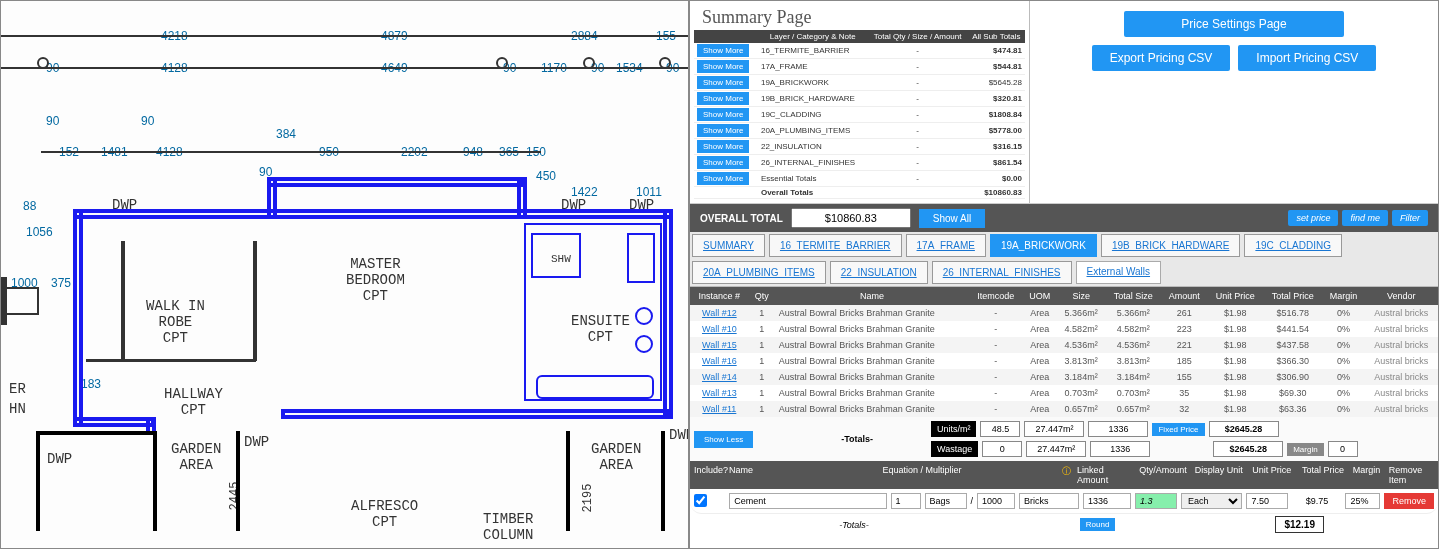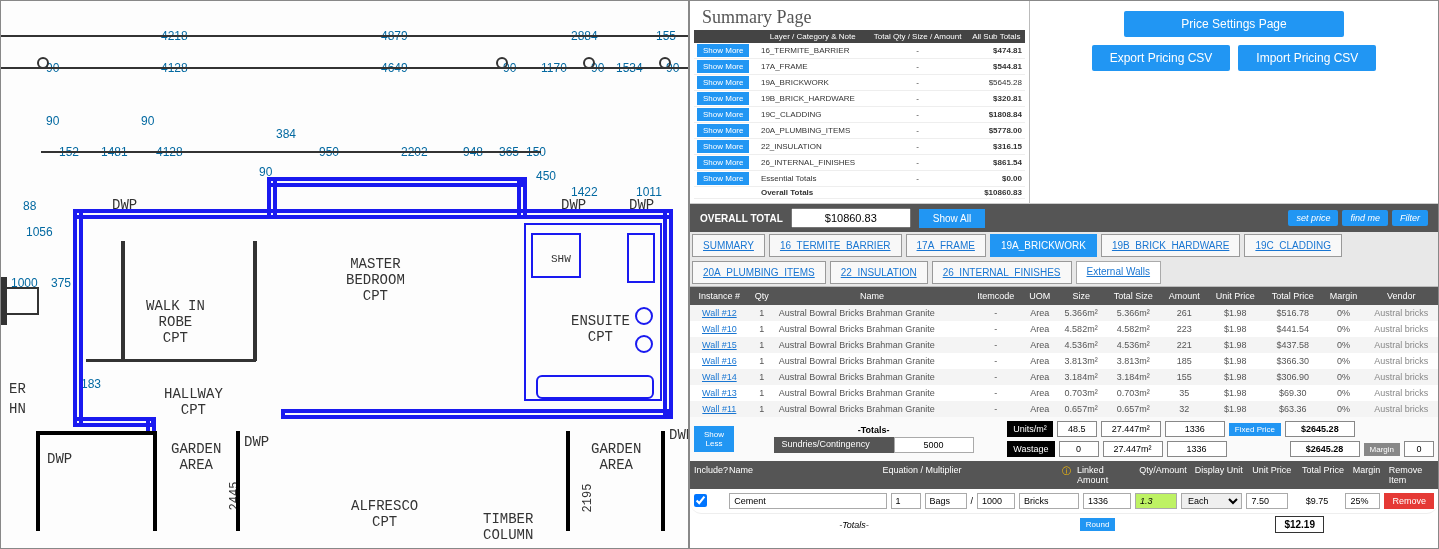--- a/index.html
+++ b/index.html
@@ -402,24 +402,20 @@
           <td style="color:#888">Austral bricks</td>
         </tr>
       </tbody>
   </table>
 
   <div class="totals-row">
     <button class="btn-blue" style="padding:4px 10px">Show Less</button>
     <div style="width:60px"></div>
     <div class="totals-block">
       <div style="text-align:center;font-weight:bold">-Totals-</div>
-      <div class="tr">
-          <div class="lbl">Sundries/Contingency</div>
-          <div class="val">5000</div>
-        </div>
     </div>
     <div style="width:30px"></div>
     <div style="display:flex;flex-direction:column;gap:4px">
       <div style="display:flex;gap:4px;align-items:center">
         <span class="inline-label">Units/m²</span>
         <input class="inline-input" style="width: 40px;" value="48.5">
         <input class="inline-input" value="27.447m²" style="">
         <input class="inline-input" value="1336" style="">
         <button class="btn-blue">Fixed Price</button>
         <input class="inline-input" style="width: 70px; font-weight: bold;" value="$2645.28">
@@ -454,21 +450,21 @@
   <div id="item-rows">
       <div class="item-row">
     <div class="col-inc"><input type="checkbox" checked="" style=""></div>
     <input type="text" class="col-name" value="Cement" style="">
     <input type="text" style="width: 30px;" value="1">
     <input type="text" style="width: 42px;" value="Bags">
     <span>/</span>
     <input type="text" style="width: 38px;" value="1000">
     <input type="text" style="width: 60px;" value="Bricks">
     <input type="text" style="width: 48px;" value="1336">
-    <input type="text" style="width: 42px; background: #bef264; font-style: italic;" value="1.3">
+    <input type="text" style="width: 42px; background: #86efac; font-style: italic;" value="1.3">
     <select style="width:68px"><option>Each</option></select>
     <input type="text" style="width: 42px;" value="7.50">
     <div style="width:55px;text-align:center">$9.75</div>
     <input type="text" style="width: 35px;" value="25%">
     <button class="btn-red">Remove</button>
       </div>
       <div class="totals-line">
         <div style="width:115px"></div>
         <div style="width:90px;text-align:center;font-style:italic">-Totals-</div>
         <div style="flex:1"></div>

